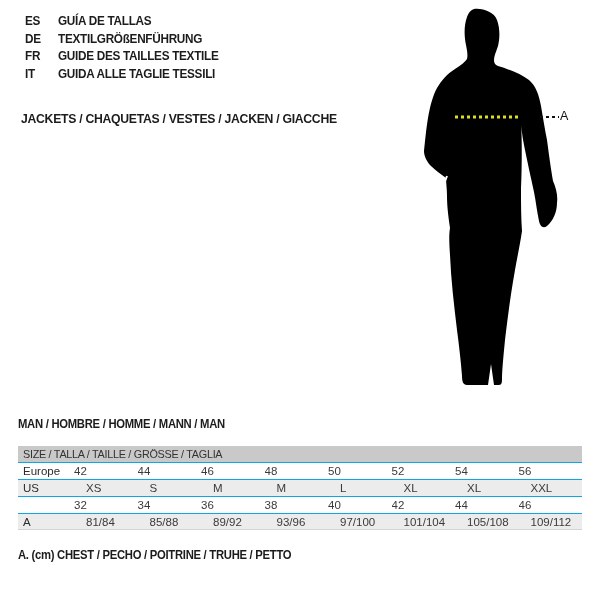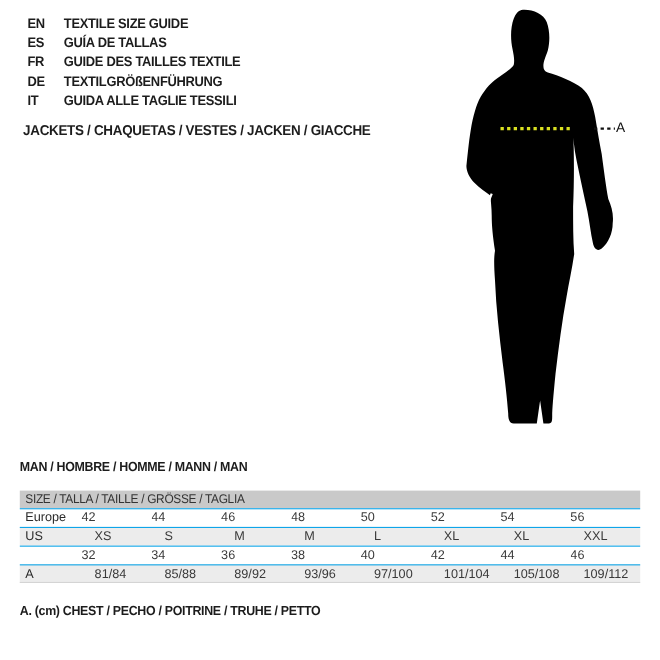--- a/index.html
+++ b/index.html
@@ -38,34 +38,30 @@
   
   .footnote{position:absolute;left:18px;top:548px;font-size:12px;font-weight:bold;}
 </style>
 </head>
 <body>
 
 <div id="page">
 
   <div class="lang-list">
     <div class="lang-row">
-      <span class="lang-code cond">EN</span>
-      <span class="lang-title cond">TEXTILE SIZE GUIDE</span>
-    </div>
-    <div class="lang-row">
       <span class="lang-code cond">ES</span>
       <span class="lang-title cond">GUÍA DE TALLAS</span>
     </div>
     <div class="lang-row">
+      <span class="lang-code cond">DE</span>
+      <span class="lang-title cond">TEXTILGRÖßENFÜHRUNG</span>
+    </div>
+    <div class="lang-row">
       <span class="lang-code cond">FR</span>
       <span class="lang-title cond">GUIDE DES TAILLES TEXTILE</span>
-    </div>
-    <div class="lang-row">
-      <span class="lang-code cond">DE</span>
-      <span class="lang-title cond">TEXTILGRÖßENFÜHRUNG</span>
     </div>
     <div class="lang-row">
       <span class="lang-code cond">IT</span>
       <span class="lang-title cond">GUIDA ALLE TAGLIE TESSILI</span>
     </div>
   </div>
 
   <div class="garments">
     <div><span class="cond">JACKETS / CHAQUETAS / VESTES / JACKEN / GIACCHE</span></div>
   </div>

